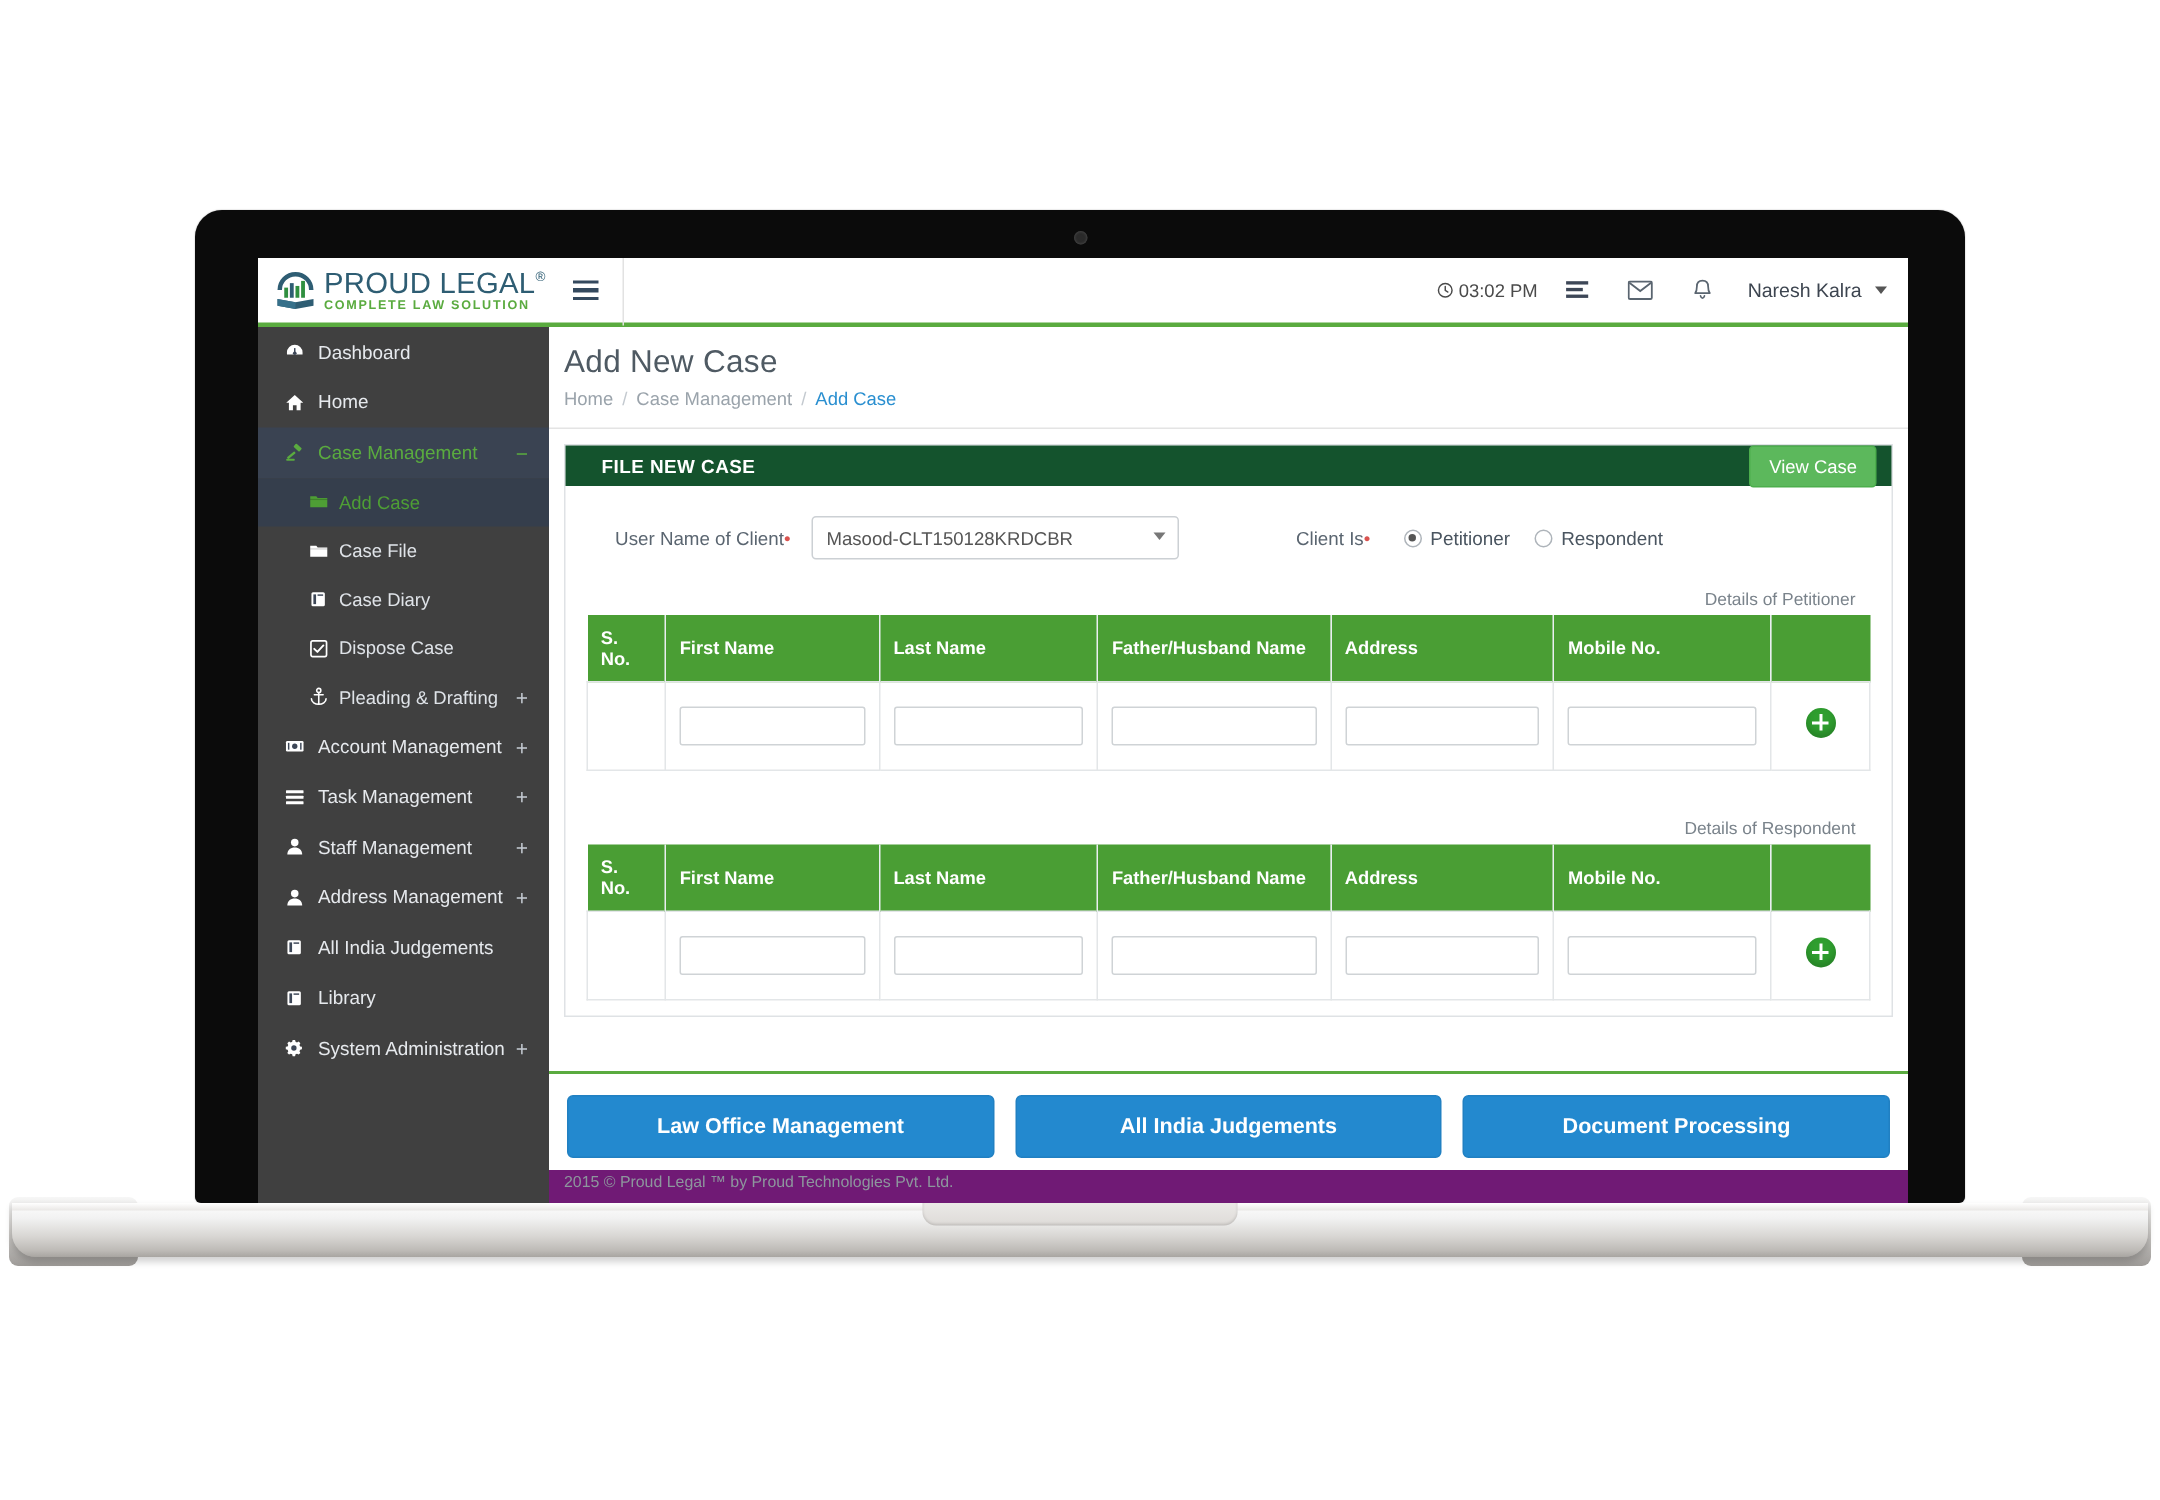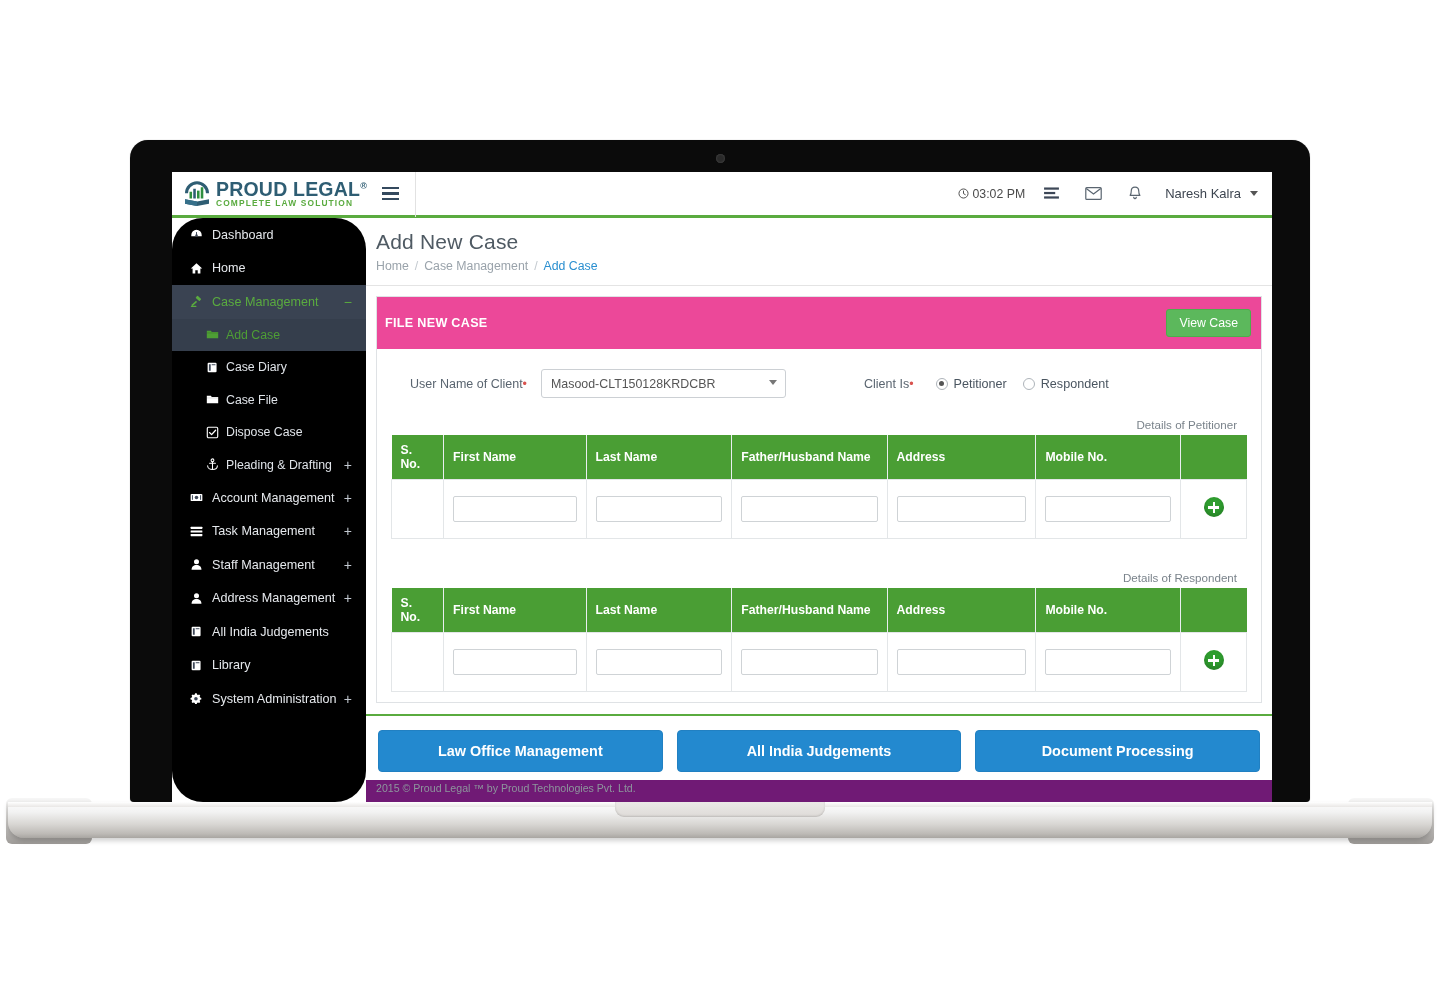--- a/index.html
+++ b/index.html
@@ -63,39 +63,39 @@
 
   
   .app { position: absolute; inset: 0; display: flex; flex-direction: column; }
 
   
   .topbar { height: 46px; background:#ffffff; display:flex; align-items:center;
             border-bottom: 3px solid #5aab3f; flex:0 0 auto; position:relative; z-index:5;}
   .brand { width: 194px; height: 46px; display:flex; align-items:center; padding-left:10px; flex:0 0 auto;}
   .logo-mark { width: 30px; height: 30px; flex:0 0 auto; margin-right:4px; }
   .brand-text { line-height:1; }
-  .brand-line1 { font-size: 19.5px; font-weight: 700; color:#2e5d73; letter-spacing:0.2px; white-space:nowrap;}
+  .brand-line1 { font-size: 19.5px; font-weight: 400; color:#2e5d73; letter-spacing:0.2px; white-space:nowrap;}
   .brand-line1 sup { font-size:9px; color:#2e5d73; vertical-align: super;}
   .brand-line2 { font-size: 8.4px; font-weight:700; color:#5aab3f; letter-spacing:1.15px; white-space:nowrap; margin-top:0;}
 
   .hamburger { width:50px; height:46px; display:flex; flex-direction:column; justify-content:center;
                align-items:center; gap:3px; cursor:pointer; border-right:1px solid #e2e2e2; }
   .hamburger i { display:block; width:17px; height:2.6px; background:#34495e; }
 
   .top-right { margin-left:auto; display:flex; align-items:center; gap:0px; padding-right:14px; font-size:12.5px; color:#555; }
   .ti { display:flex; align-items:center; justify-content:center; height:46px; padding:0 13px; cursor:pointer; color:#5a6570; }
   .clock { display:flex; align-items:center; gap:3px; font-size:12.3px; color:#4a4a4a; padding:0 6px 0 0;}
   .user-name { font-size:13px; color:#3d4550; padding:0 4px 0 10px; cursor:pointer; white-space:nowrap;}
   .caret { width:0;height:0;border-left:4px solid transparent;border-right:4px solid transparent;border-top:5px solid #555; margin-left:5px;}
 
   
   .body-split { flex:1 1 auto; display:flex; min-height:0; }
 
   
-  .sidebar { width:194px; flex:0 0 194px; background:#000000; overflow:hidden;border-radius:31px; }
+  .sidebar { width:194px; flex:0 0 194px; background:#404040; overflow:hidden; }
   .nav-item { display:flex; align-items:center; height:33.5px; padding:0 14px 0 18px;
               color:#e6e9ed; font-size:12.6px; cursor:pointer; position:relative; }
   .nav-item .ico { width:22px; flex:0 0 22px; font-size:12px; color:#ffffff; display:flex; align-items:center;}
   .nav-item .lbl { flex:1 1 auto; white-space:nowrap; }
   .nav-item .pm { font-size:14px; color:#c3c9d1; line-height:1; }
   .nav-item.open { background:#3a4352; color:#5aab3f; }
   .nav-item.open .ico, .nav-item.open .pm { color:#5aab3f; }
   .nav-item.sub { padding-left:34px; font-size:12.3px; height:32.5px; color:#dfe3e8;}
   .nav-item.sub .ico { width:20px; flex:0 0 20px; }
   .nav-item.active { background:#353e4c; color:#4e9e35; }
@@ -107,22 +107,22 @@
   .page-head { padding:12px 20px 12px 10px; background:#fff; border-bottom:1px solid #e4e4e4; flex:0 0 auto;}
   .page-title { font-size:21px; color:#4f5a63; font-weight:400; letter-spacing:0.2px;}
   .crumbs { margin-top:5px; font-size:12.3px; color:#9aa3ab; display:flex; gap:6px; align-items:center;}
   .crumbs a { color:#9aa3ab; text-decoration:none; cursor:pointer;}
   .crumbs a.cur { color:#2a8fd0; }
   .sep { color:#c3c9cf; }
 
   .scrollarea { flex:1 1 auto; overflow:hidden; padding:10px 10px 0 10px; background:#fff; border-bottom:2px solid #5aab3f;}
 
   .panel { border:1px solid #dfe2e5; background:#fff; }
-  .panel-head { background:#ec4899; height:52px; display:flex; align-items:center;
-                justify-content:space-between; padding:0 10px 0 8px;}
+  .panel-head { background:#14532d; height:27px; display:flex; align-items:center;
+                justify-content:space-between; padding:0 10px 0 24px;}
   .panel-title { color:#fff; font-size:12.6px; font-weight:700; letter-spacing:0.3px;}
   .btn-viewcase { background:#5cb85c; border:1px solid #4cae4c; color:#fff; font-size:12.3px;
                   padding:6px 12px; border-radius:3px; cursor:pointer; font-family:inherit;}
 
   .panel-body { padding:16px 14px 10px 14px; }
 
   .formrow { display:flex; align-items:center; padding:4px 0 14px 0; }
   .lbl-client { font-size:12.5px; color:#5a6570; width:150px; text-align:right; padding-right:14px;}
   .req { color:#d9534f; }
   .select-wrap { position:relative; width:245px;text-align:center; }
@@ -278,35 +278,35 @@
                 <svg viewBox="0 0 16 16" width="13" height="13">
                   <path d="M1 3.4h5l1.1 1.5H15v7.7H1z" fill="currentColor"></path>
                   <rect x="1" y="5.6" width="14" height="1" fill="rgba(0,0,0,0.18)"></rect>
                 </svg>
               </span>
               <span class="lbl">Add Case</span>
             </div>
             <div class="nav-item sub">
               <span class="ico">
                 <svg viewBox="0 0 16 16" width="13" height="13">
+                  <path d="M1 3.4h5l1.1 1.5H15v7.7H1z" fill="currentColor"></path>
+                  <rect x="1" y="5.6" width="14" height="1" fill="rgba(0,0,0,0.18)"></rect>
+                </svg>
+              </span>
+              <span class="lbl">Case File</span>
+            </div>
+            <div class="nav-item sub">
+              <span class="ico">
+                <svg viewBox="0 0 16 16" width="13" height="13">
                   <rect x="2" y="2.2" width="11" height="11.6" rx="1.3" fill="currentColor"></rect>
                   <rect x="3.6" y="4" width="2.2" height="8" fill="#3d4757"></rect>
                   <rect x="7" y="4" width="4.6" height="1.2" fill="#3d4757"></rect>
                 </svg>
               </span>
               <span class="lbl">Case Diary</span>
-            </div>
-            <div class="nav-item sub">
-              <span class="ico">
-                <svg viewBox="0 0 16 16" width="13" height="13">
-                  <path d="M1 3.4h5l1.1 1.5H15v7.7H1z" fill="currentColor"></path>
-                  <rect x="1" y="5.6" width="14" height="1" fill="rgba(0,0,0,0.18)"></rect>
-                </svg>
-              </span>
-              <span class="lbl">Case File</span>
             </div>
             <div class="nav-item sub">
               <span class="ico">
                 <svg viewBox="0 0 16 16" width="13" height="13">
                   <rect x="1.6" y="1.6" width="12.8" height="12.8" rx="1.4" fill="none" stroke="currentColor" stroke-width="1.4"></rect>
                   <path d="M4.3 8.1 L6.9 10.6 L11.8 5.3" fill="none" stroke="currentColor" stroke-width="1.6" stroke-linecap="round" stroke-linejoin="round"></path>
                 </svg>
               </span>
               <span class="lbl">Dispose Case</span>
             </div>

